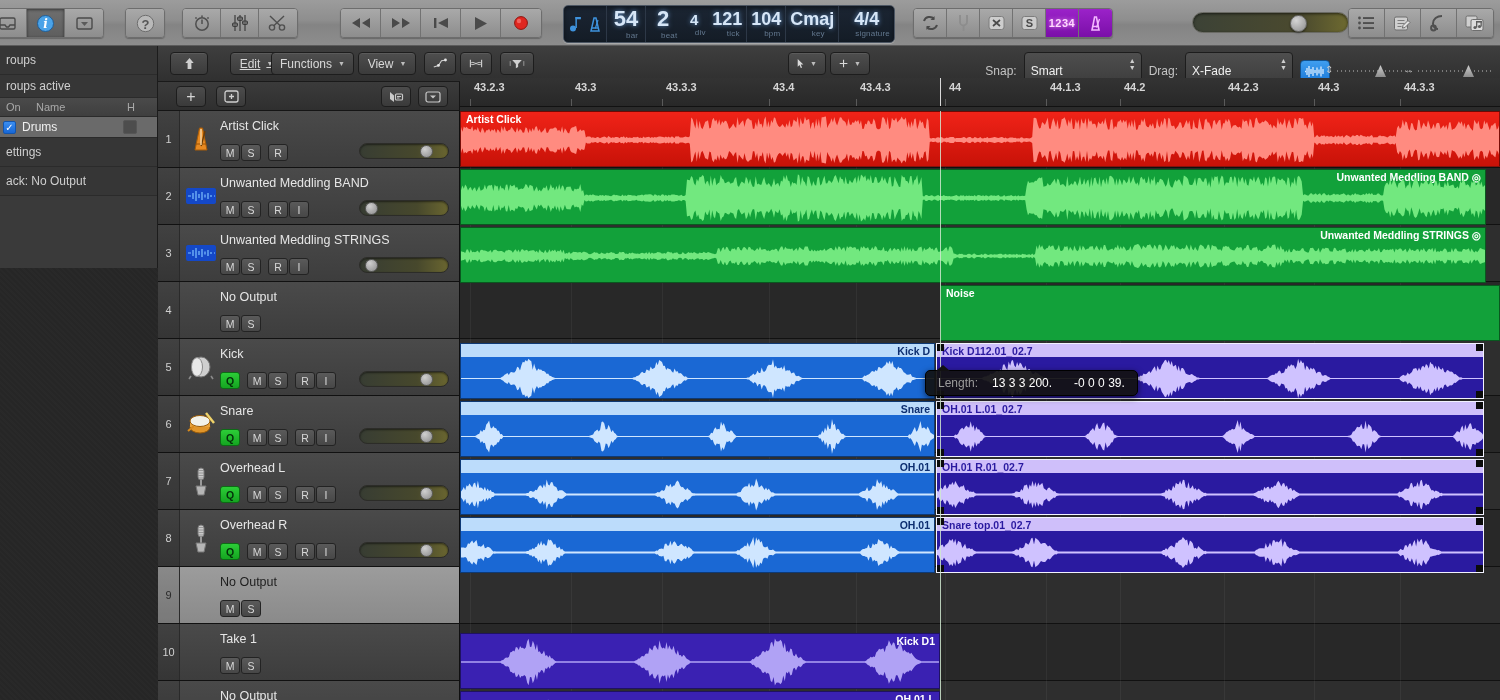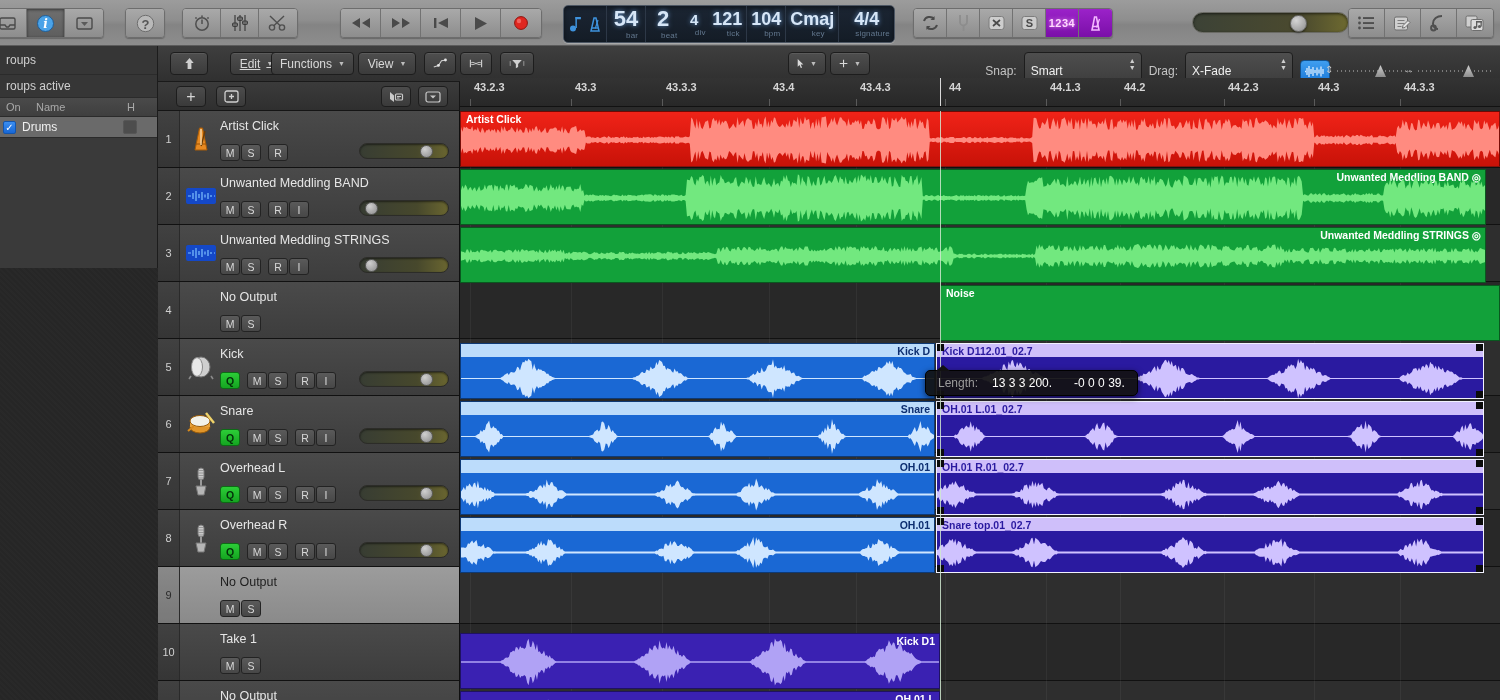--- a/index.html
+++ b/index.html
@@ -395,20 +395,22 @@
   <div class="insp-hdr">
     <span style="width:30px;">On</span>
     <span style="flex:1;">Name</span>
     <span style="width:36px;">H</span>
   </div>
   <div class="insp-grouprow">
     <span class="chk">✓</span>
     <span>Drums</span>
     <span class="hcell"></span>
   </div>
+  <div class="insp-row sub">ettings</div>
+  <div class="insp-row sub">ack:  No Output</div>
   <div class="insp-tail"></div>
 </div>
 
 <div class="editbar">
   <div class="ebtn" style="left:12px;width:38px;">
     <svg width="11" height="13" viewBox="0 0 11 13">
         <path d="M5.5 1l4.2 5H7.4v6H3.6V6H1.3z" fill="#cfcfcf"></path>
       </svg>
   </div>
   <div class="ebtn" style="left:72px;width:53px;text-decoration:underline;">

